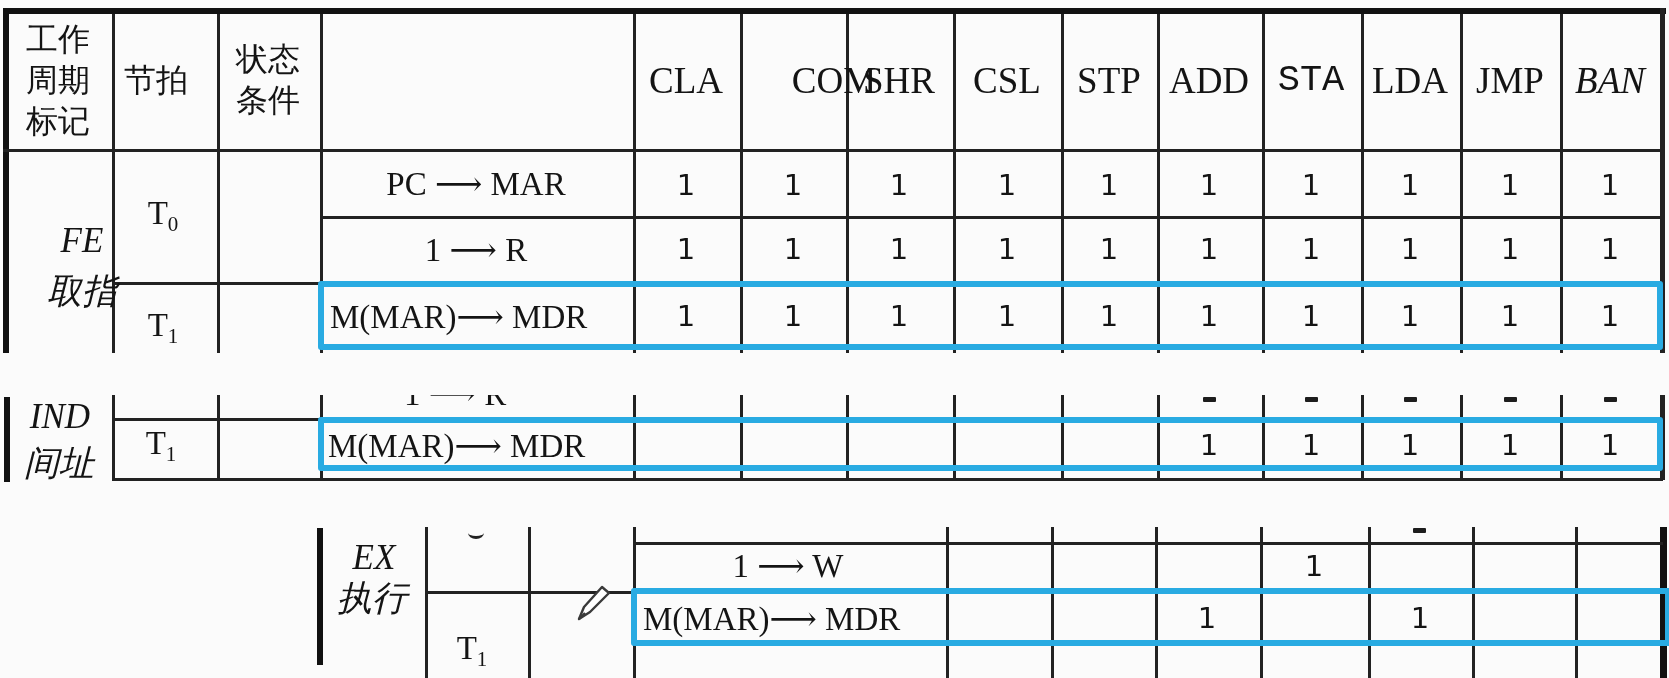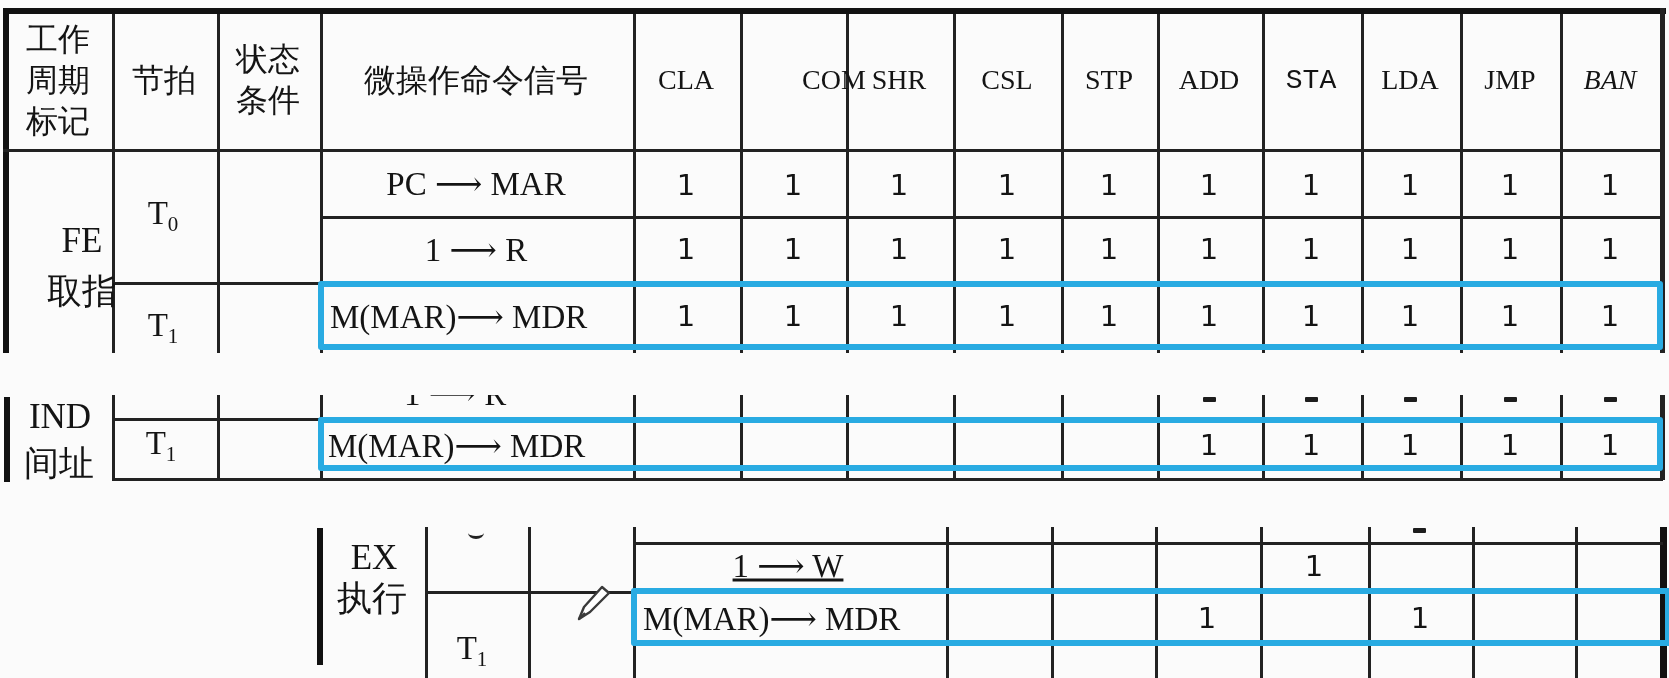--- a/index.html
+++ b/index.html
@@ -3,27 +3,27 @@
 <meta charset="utf-8">
 <style>
   html,body{margin:0;padding:0;background:#fff;}
   #stage{position:relative;width:1669px;height:678px;background:#fbfbfb;overflow:hidden;
          font-family:"Liberation Serif","DejaVu Serif",serif;color:#161616;}
   .vline{position:absolute;width:3px;background:#222;}
   .hline{position:absolute;height:3px;background:#222;}
   .thick{background:#111;}
   .txt{position:absolute;white-space:nowrap;color:#141414;}
   .center{transform:translate(-50%,-50%);}
-  .hdr{font-size:28px;}
+  .hdr{font-size:37px;}
   .cjk{font-size:32px;line-height:41px;text-align:center;}
   .sig{font-size:33px;font-family:"Liberation Serif","DejaVu Serif","DejaVu Sans",serif;}
   .val{font-size:29px;font-family:"DejaVu Sans","Liberation Sans",sans-serif;}
   .beat{font-size:33px;}
   .beat sub{font-size:21px;}
-  .seclbl{font-size:35px;}
+  .seclbl{font-size:35px;font-style:italic;}
   .bluebox{position:absolute;border:6px solid var(--accent,#29ABE2);border-radius:3px;background:transparent;}
   .clipbox{position:absolute;overflow:hidden;}
   .sliver{position:absolute;width:13px;height:5px;background:#1d1d1d;border-radius:1px;}
   .arc{position:absolute;width:16px;height:9px;border-bottom:3px solid #222;
        border-radius:0 0 100% 100%/0 0 100% 100%;}
 </style>
 </head>
 <body>
 
 <div id="stage">
@@ -48,26 +48,25 @@
   <div class="vline" style="left:1560px;top:14px;height:339px;"></div>
 
   <div class="hline" style="left:320px;top:216px;width:1340px;"></div>
   <div class="hline" style="left:112px;top:282px;width:208px;"></div>
 
   <div class="txt cjk center" style="left:58px;top:80px;">
     <div>工作</div>
     <div>周期</div>
     <div>标记</div>
   </div>
-  <div class="txt cjk center" style="left:164px;top:80px;">节拍</div>
+  <div class="txt cjk center" style="left:156px;top:80px;">节拍</div>
   <div class="txt cjk center" style="left:268px;top:80px;">
     <div>状态</div>
     <div>条件</div>
   </div>
-  <div class="txt cjk center" style="left:476px;top:80px;">微操作命令信号</div>
   <div class="txt hdr center" style="left:686px;top:80px;">CLA</div>
   <div class="txt hdr center" style="left:834px;top:80px;">COM</div>
   <div class="txt hdr center" style="left:899px;top:80px;">SHR</div>
   <div class="txt hdr center" style="left:1007px;top:80px;">CSL</div>
   <div class="txt hdr center" style="left:1109px;top:80px;">STP</div>
   <div class="txt hdr center" style="left:1209px;top:80px;">ADD</div>
   <div class="txt hdr center" style="left:1311px;top:80px;font-family:Liberation Mono, monospace;">STA</div>
   <div class="txt hdr center" style="left:1410px;top:80px;">LDA</div>
   <div class="txt hdr center" style="left:1510px;top:80px;">JMP</div>
   <div class="txt hdr center" style="left:1610px;top:80px;font-style:italic;">BAN</div>
@@ -177,21 +176,21 @@
   <div class="hline" style="left:633px;top:542px;width:1030px;"></div>
   <div class="hline" style="left:425px;top:591px;width:208px;"></div>
 
   <div class="arc" style="left:468px;top:527px;"></div>
   <div class="sliver" style="left:1413px;top:528px;"></div>
 
   <div class="txt seclbl center" style="left:374px;top:558px;">EX</div>
   <div class="txt seclbl center" style="left:372px;top:598px;">执行</div>
   <div class="txt beat center" style="left:472px;top:651px;"><span>T</span><sub>1</sub></div>
 
-  <div class="txt sig center" style="left:788px;top:565px;text-decoration:underline;">1 ⟶ W</div>
+  <div class="txt sig center" style="left:788px;top:565px;">1 ⟶ W</div>
   <div class="txt val center" style="left:998px;top:566px;"></div>
   <div class="txt val center" style="left:1103px;top:566px;"></div>
   <div class="txt val center" style="left:1207px;top:566px;"></div>
   <div class="txt val center" style="left:1314px;top:566px;">1</div>
   <div class="txt val center" style="left:1420px;top:566px;"></div>
   <div class="txt val center" style="left:1523px;top:566px;"></div>
   <div class="txt val center" style="left:1614px;top:566px;"></div>
 
   <div class="txt sig" style="left:643px;top:618px;transform:translateY(-50%);">M(MAR)⟶ MDR</div>
   <div class="txt val center" style="left:998px;top:618px;"></div>

